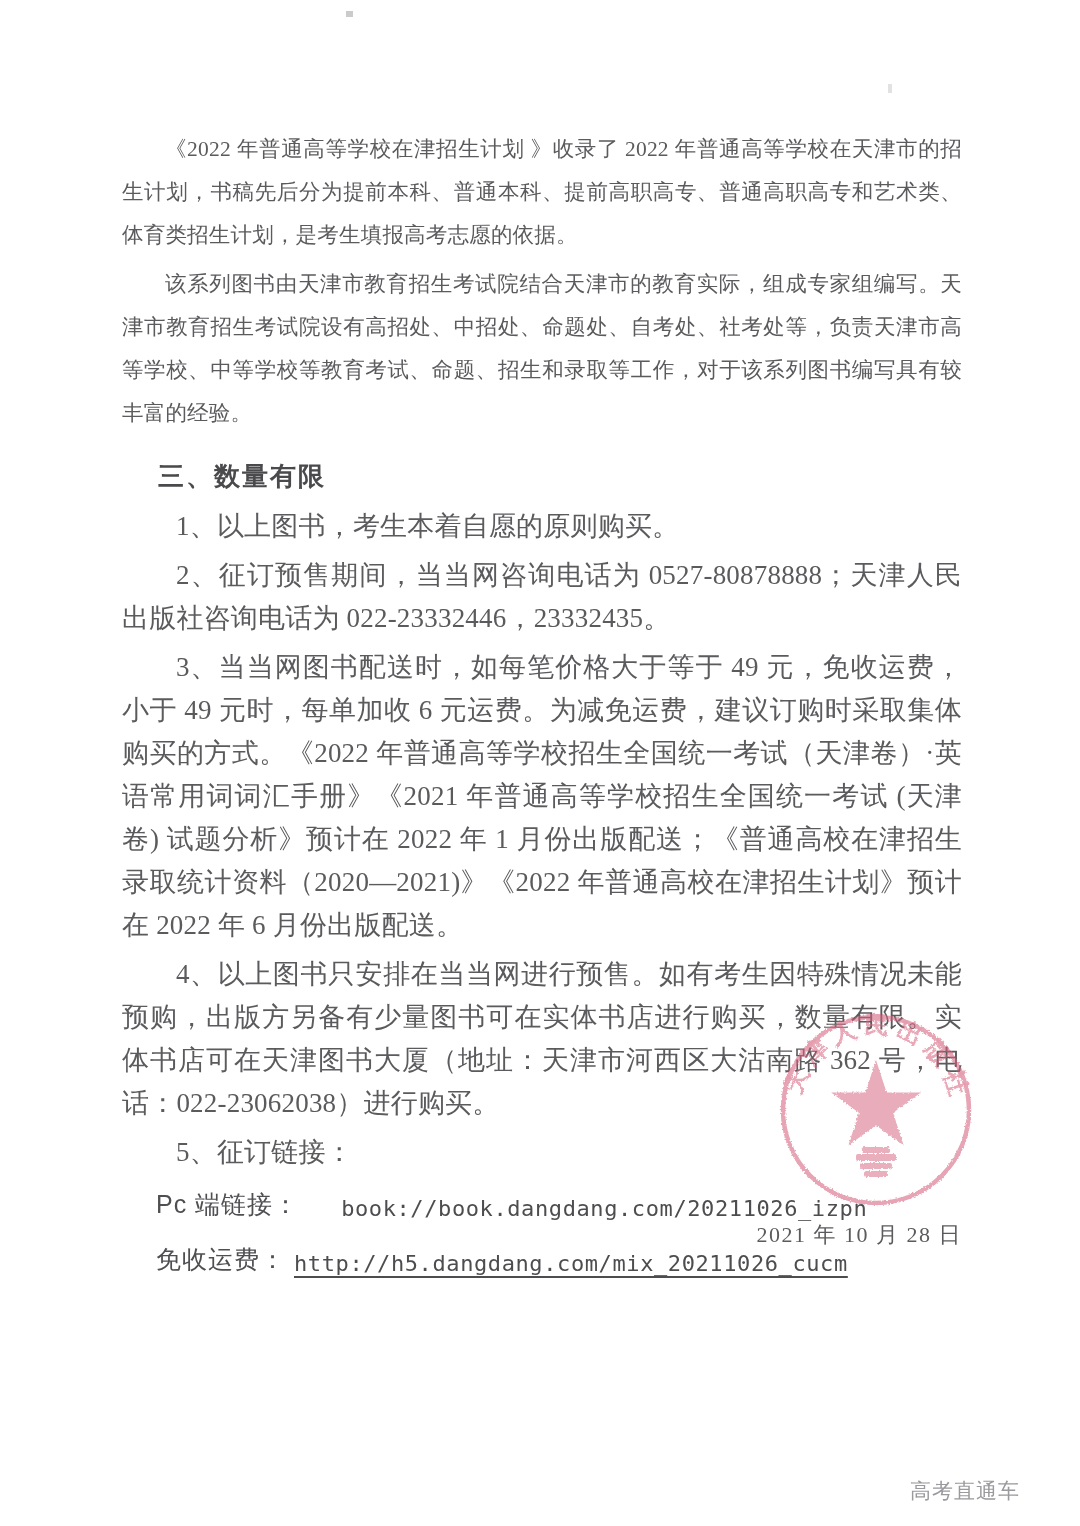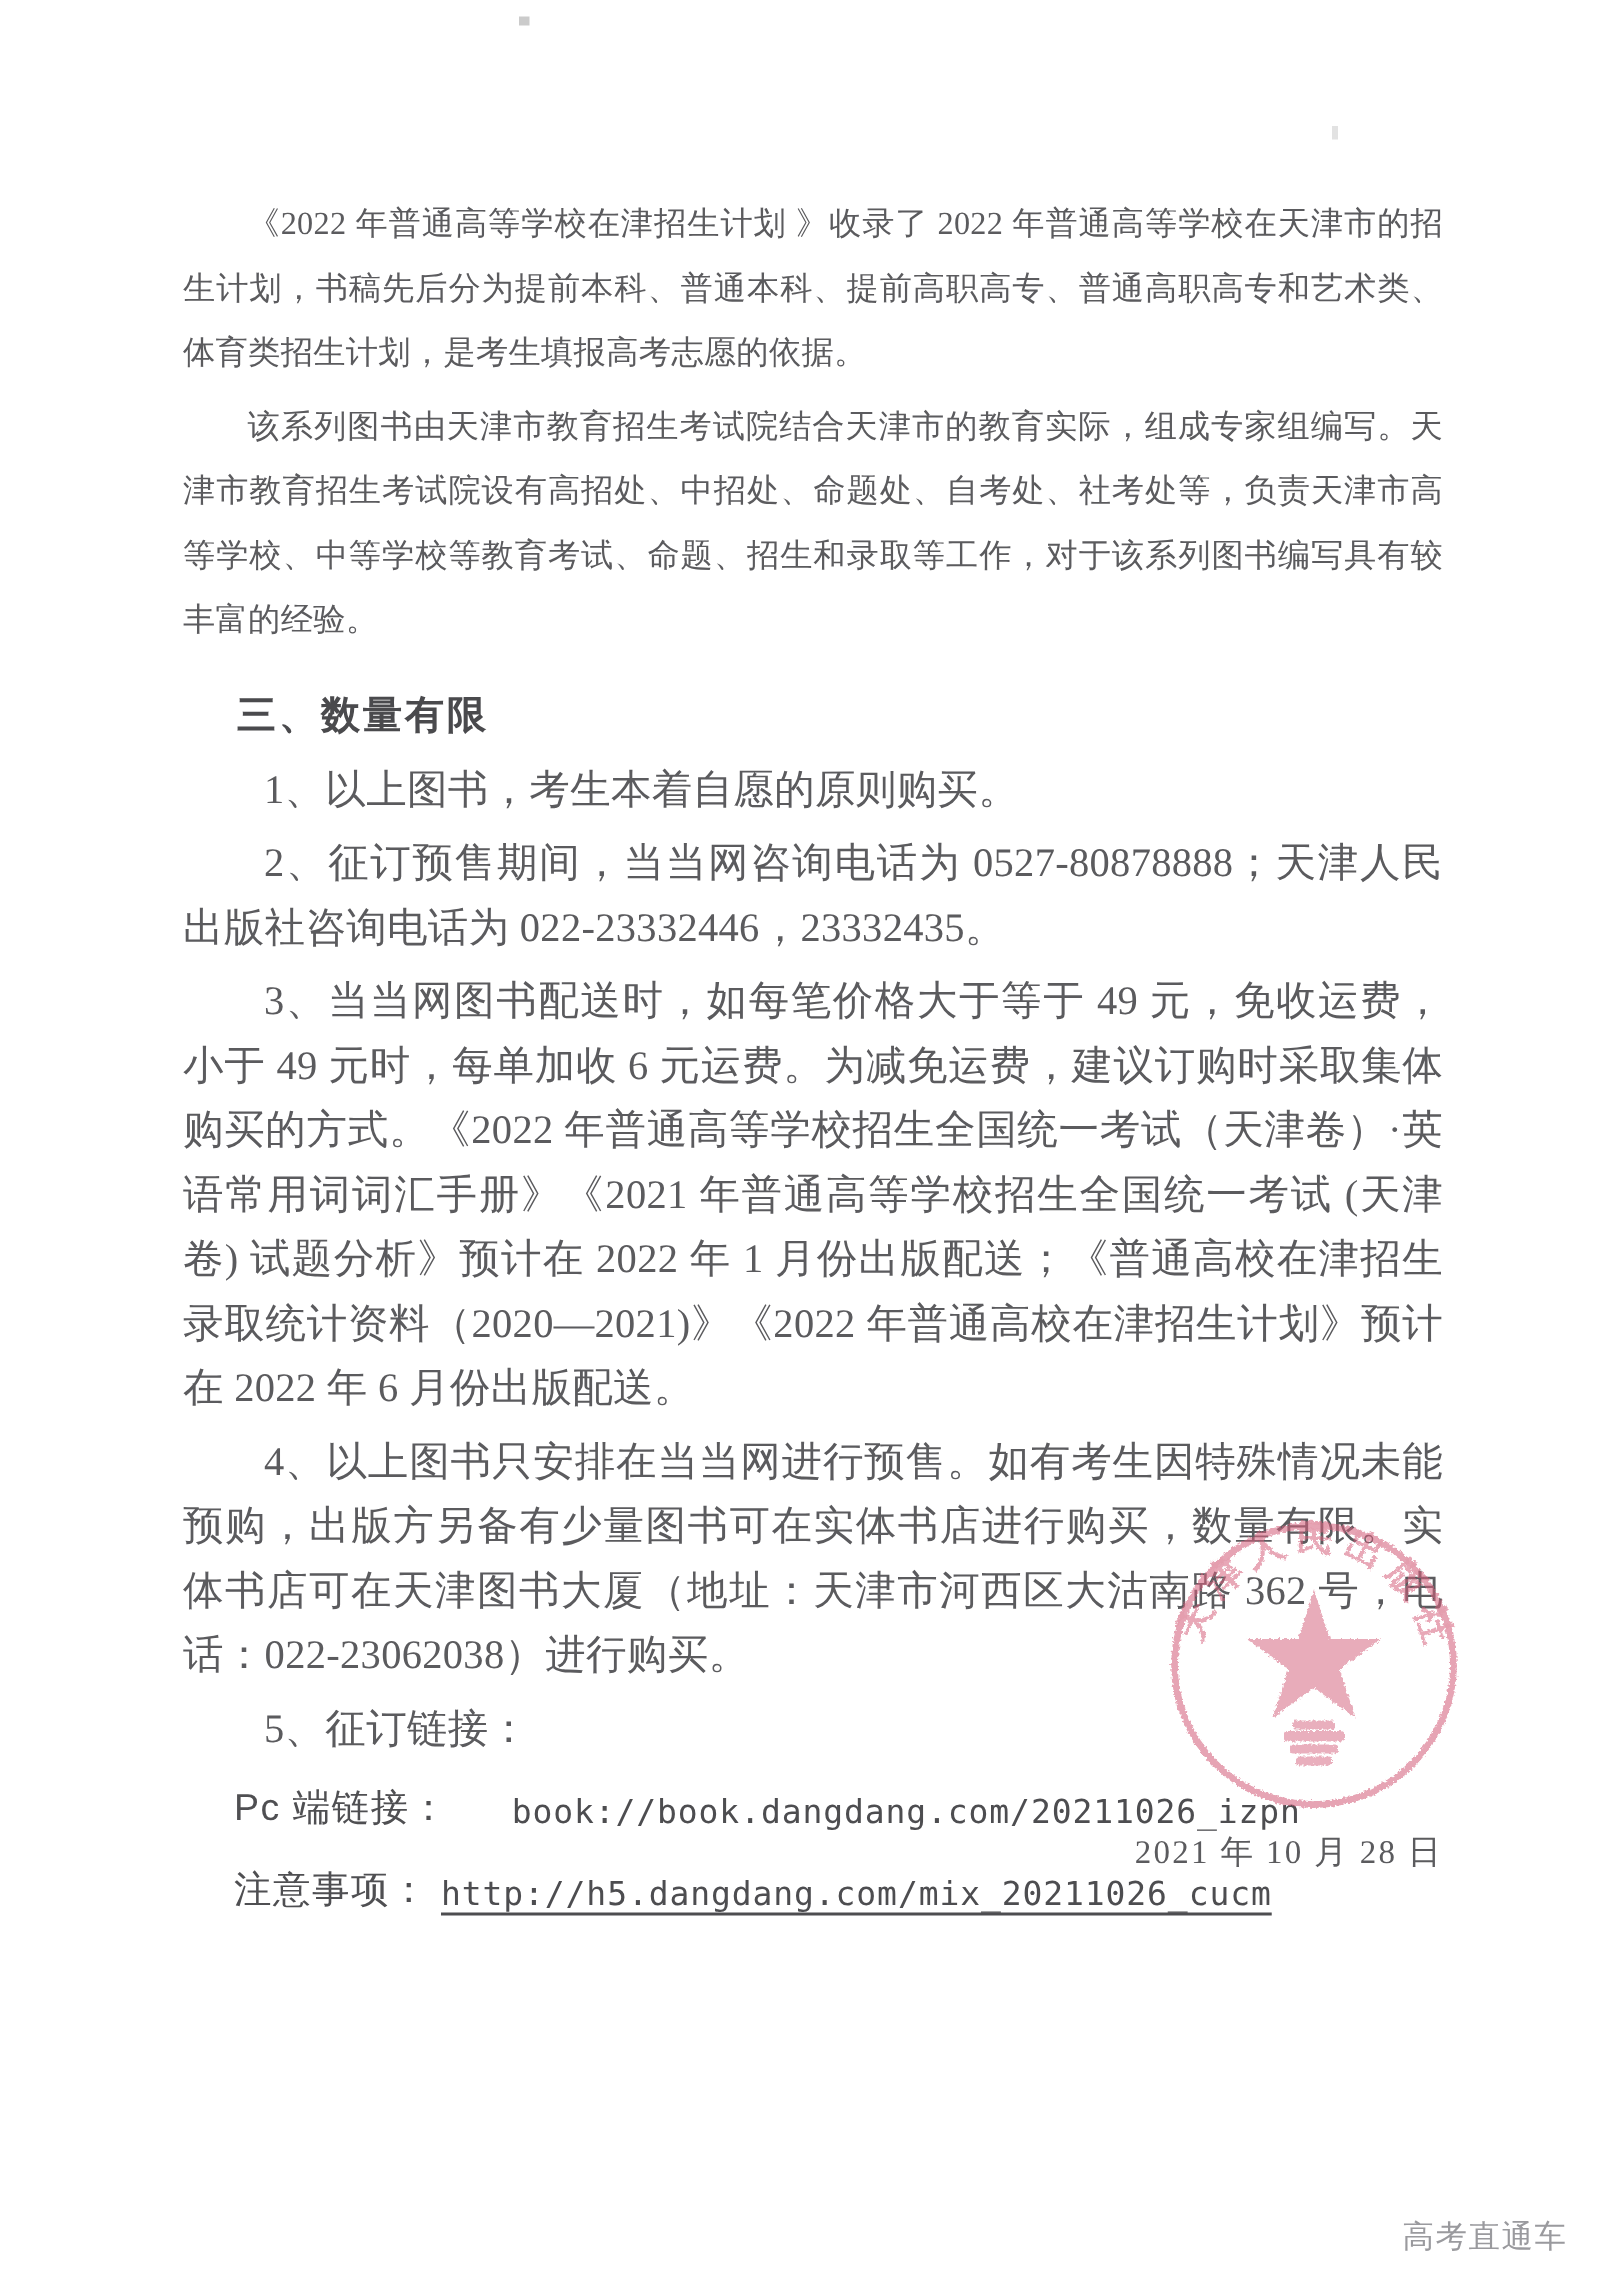--- a/index.html
+++ b/index.html
@@ -146,21 +146,21 @@
     top: 1006px;
     width: 208px;
     height: 208px;
     opacity: .62;
     pointer-events: none;
   }
   .seal svg { display: block; width: 208px; height: 208px; }
 
   .watermark {
     position: absolute;
-    left: 935px;
+    left: 910px;
     top: 1477px;
     font-family: "Liberation Sans", "DejaVu Sans", sans-serif;
     font-size: 21px;
     color: #9a9a9e;
     letter-spacing: 1px;
     white-space: nowrap;
   }
 </style>
 </head>
 <body>
@@ -191,21 +191,21 @@
     <p class="note-item">5、征订链接：</p>
 
     <div class="links-block">
 
       <div class="link-row pc">
         <span class="link-label">Pc 端链接：</span>
         <span class="link-url">book://book.dangdang.com/20211026_izpn</span>
       </div>
 
       <div class="link-row mobile">
-        <span class="link-label">注意事项：</span>
+        <span class="link-label">免收运费：</span>
         <span class="link-url">http://h5.dangdang.com/mix_20211026_cucm</span>
       </div>
 
     </div>
 
     <div class="date-line">2021 年 10 月 28 日</div>
 
   </div>
 
   <div class="seal">

